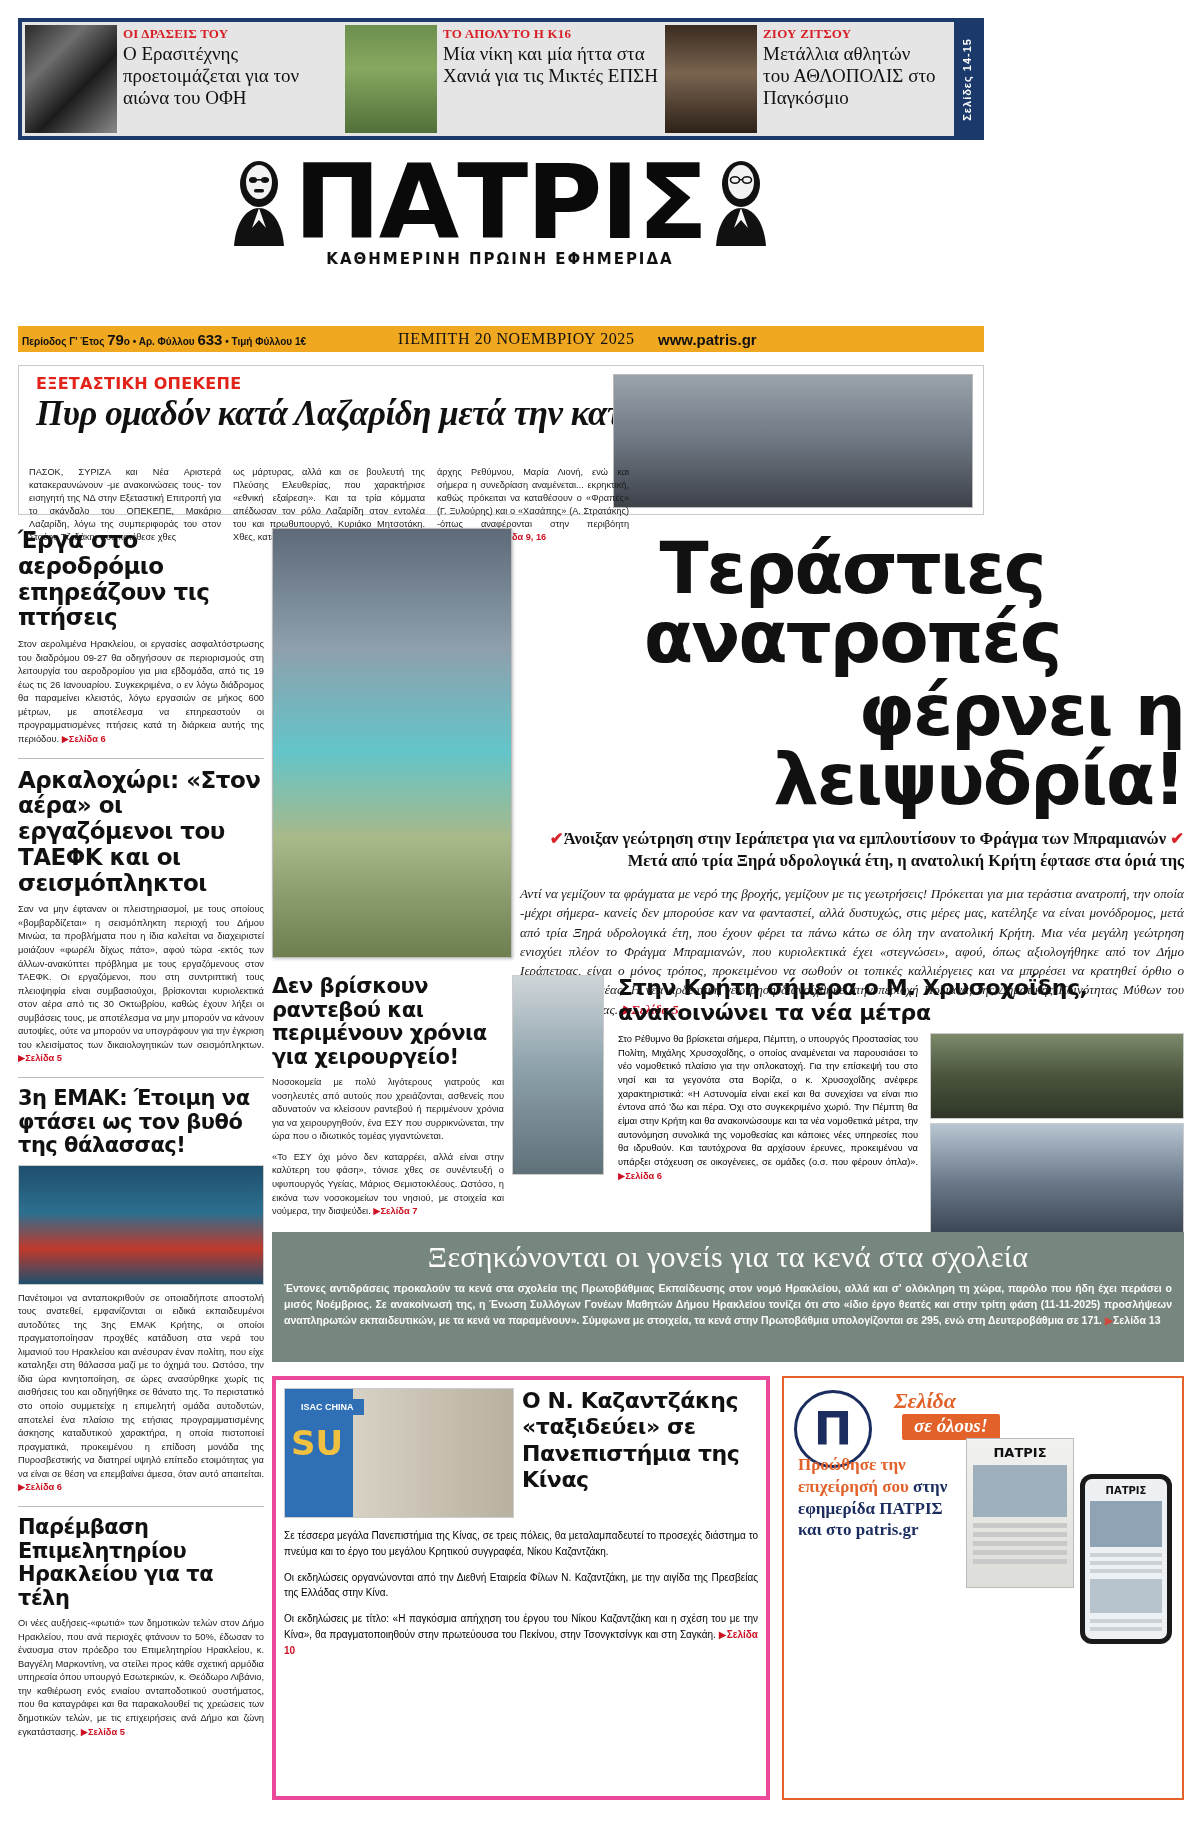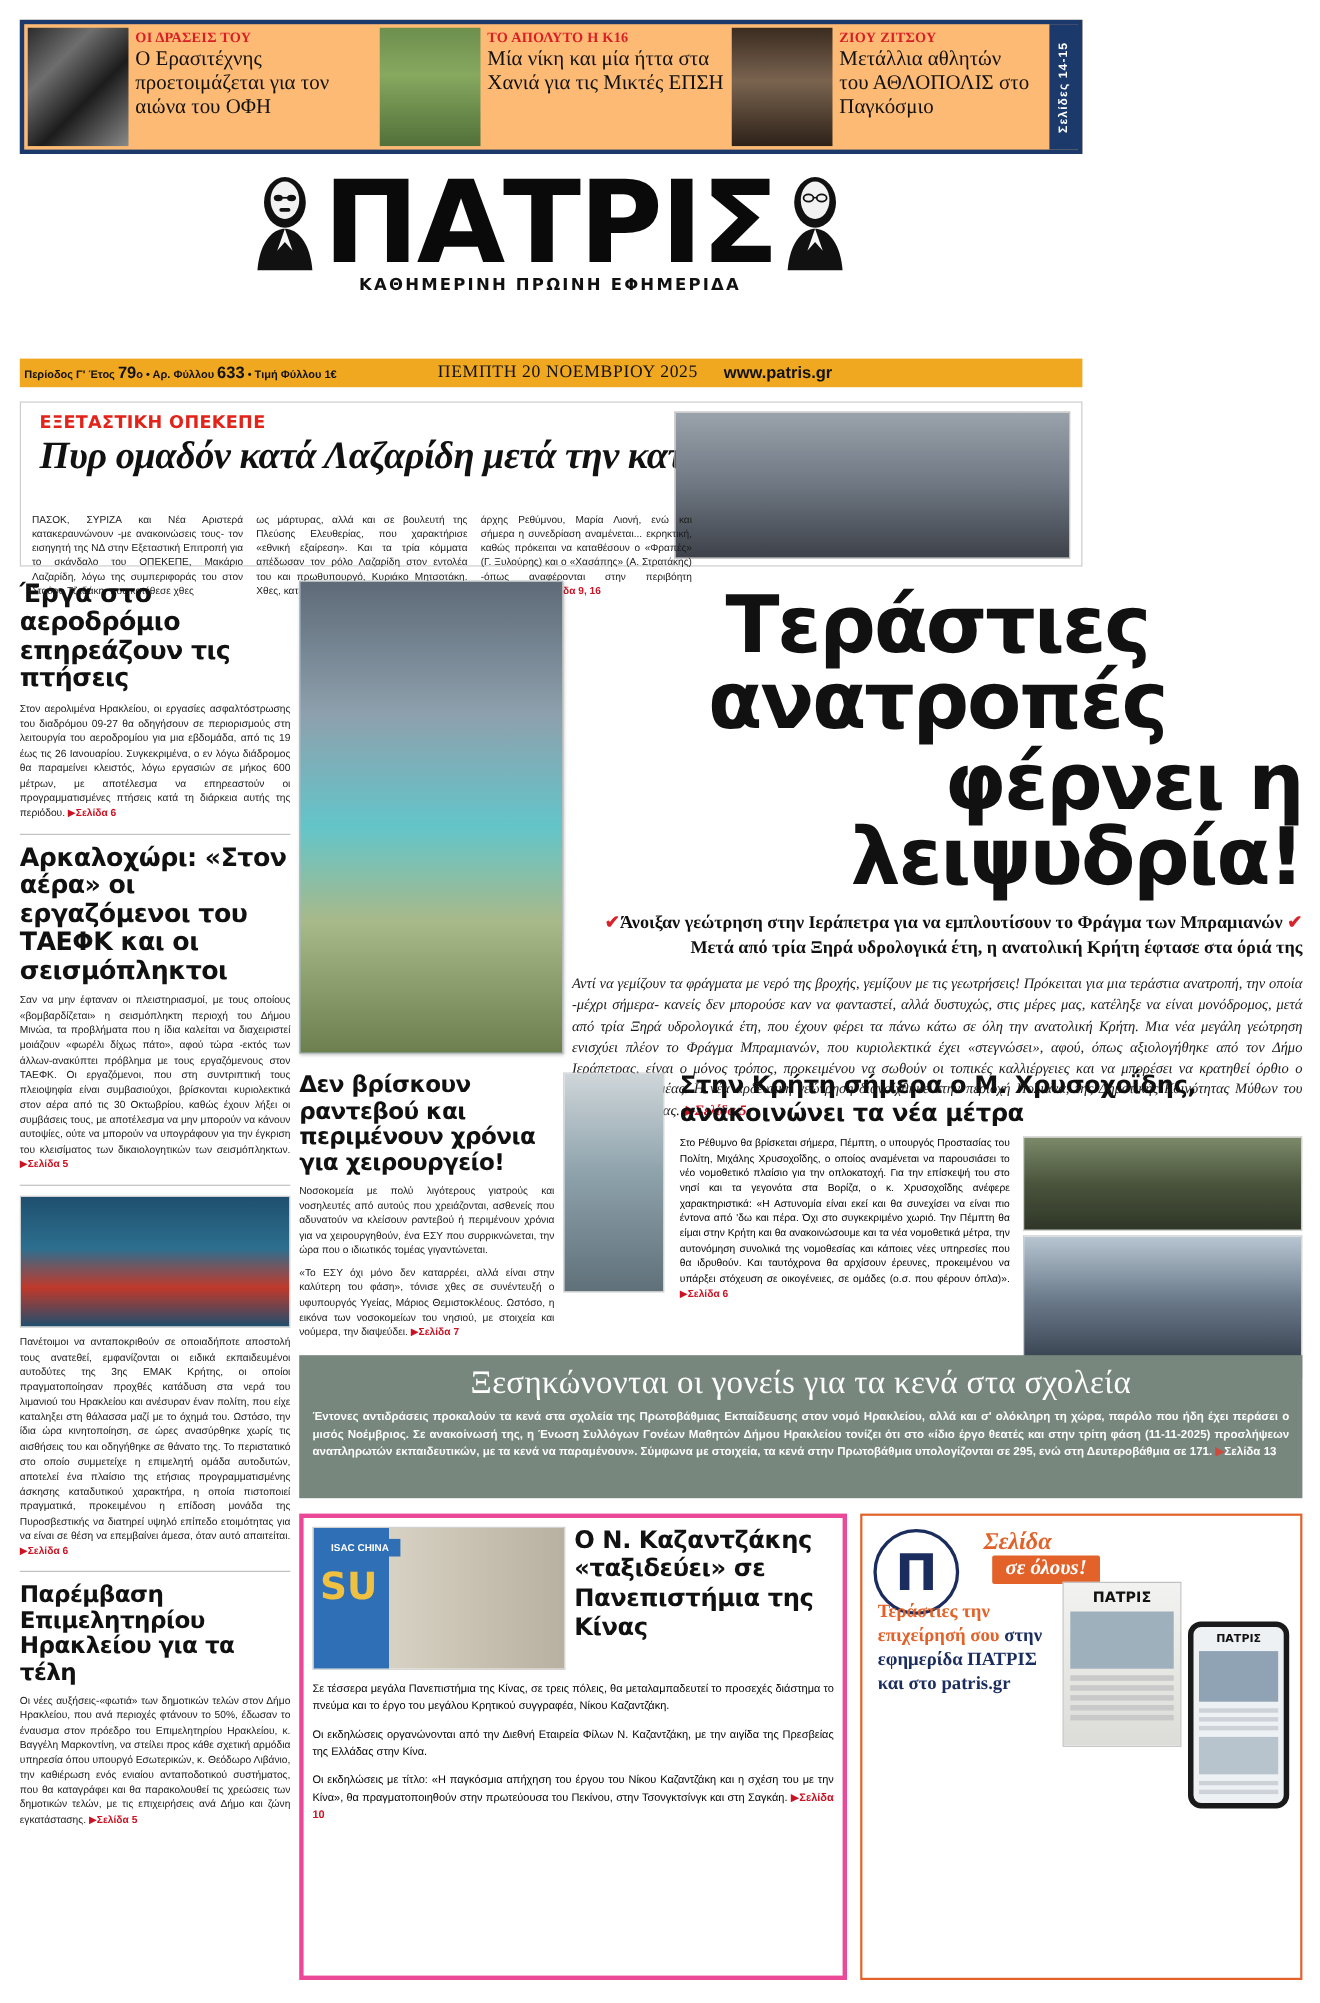--- a/index.html
+++ b/index.html
@@ -8,21 +8,21 @@
     background: #ffffff;
     font-family: "Liberation Sans", sans-serif;
     overflow: hidden;
     position: relative;
   }
   .page { width:1200px; height:1821px; position:relative; background:#fff; }
 
   
   .topstrip {
     position:absolute; left:18px; top:18px; width:966px; height:122px;
-    background:#fdba74; border:4px solid #1b3a6b;
+    background:#e5e5e5; border:4px solid #1b3a6b;
   }
   .topstrip-inner { display:flex; height:100%; padding:3px; gap:4px; }
   .ts-cell { display:flex; gap:6px; flex:1; min-width:0; }
   .ts-img { width:92px; height:100%; background:#555; overflow:hidden; position:relative; flex:0 0 92px; }
   .ts-text { flex:1; min-width:0; display:flex; flex-direction:column; justify-content:flex-start; padding-top:1px;}
   .ts-kicker { color:#d81f26; font-size:13px; font-weight:700; letter-spacing:.2px; margin-bottom:1px; font-family:"Liberation Serif", serif;}
   .ts-head { font-family:"Liberation Serif", serif; font-size:19px; line-height:1.17; color:#111; font-weight:400; }
   .ts-side {
     position:absolute; right:0; top:0; width:26px; height:100%;
     background:#1b3a6b; color:#fff; display:flex; align-items:center; justify-content:center;
@@ -327,20 +327,21 @@
       <div class="art-h">Αρκαλοχώρι: «Στον αέρα» οι εργαζόμενοι του ΤΑΕΦΚ και οι σεισμόπληκτοι</div>
       <div class="art-b">
         <span>Σαν να μην έφταναν οι πλειστηριασμοί, με τους οποίους «βομβαρδίζεται» η σεισμόπληκτη περιοχή του Δήμου Μινώα, τα προβλήματα που η ίδια καλείται να διαχειριστεί μοιάζουν «φωρέλι δίχως πάτο», αφού τώρα -εκτός των άλλων-ανακύπτει πρόβλημα με τους εργαζόμενους στον ΤΑΕΦΚ. Οι εργαζόμενοι, που στη συντριπτική τους πλειοψηφία είναι συμβασιούχοι, βρίσκονται κυριολεκτικά στον αέρα από τις 30 Οκτωβρίου, καθώς έχουν λήξει οι συμβάσεις τους, με αποτέλεσμα να μην μπορούν να κάνουν αυτοψίες, ούτε να μπορούν να υπογράφουν για την έγκριση του κλεισίματος των δικαιολογητικών των σεισμόπληκτων.</span>
         <span class="tri">▶</span><span class="redpage">Σελίδα 5</span>
       </div>
     </div>
 
     <div class="hr"></div>
 
     <div>
+      <div class="art-h small">3η ΕΜΑΚ: Έτοιμη να φτάσει ως τον βυθό της θάλασσας!</div>
       <div class="photo-box" style="height:120px; margin-top:7px;">
           <div class="ph g-boat"></div>
         </div>
       <div class="art-b">
         <span>Πανέτοιμοι να ανταποκριθούν σε οποιαδήποτε αποστολή τους ανατεθεί, εμφανίζονται οι ειδικά εκπαιδευμένοι αυτοδύτες της 3ης ΕΜΑΚ Κρήτης, οι οποίοι πραγματοποίησαν προχθές κατάδυση στα νερά του λιμανιού του Ηρακλείου και ανέσυραν έναν πολίτη, που είχε καταληξει στη θάλασσα μαζί με το όχημά του. Ωστόσο, την ίδια ώρα κινητοποίηση, σε ώρες ανασύρθηκε χωρίς τις αισθήσεις του και οδηγήθηκε σε θάνατο της. Το περιστατικό στο οποίο συμμετείχε η επιμελητή ομάδα αυτοδυτών, αποτελεί ένα πλαίσιο της ετήσιας προγραμματισμένης άσκησης καταδυτικού χαρακτήρα, η οποία πιστοποιεί πραγματικά, προκειμένου η επίδοση μονάδα της Πυροσβεστικής να διατηρεί υψηλό επίπεδο ετοιμότητας για να είναι σε θέση να επεμβαίνει άμεσα, όταν αυτό απαιτείται.</span>
         <span class="tri">▶</span><span class="redpage">Σελίδα 6</span>
       </div>
     </div>
 
     <div class="hr"></div>
@@ -425,21 +426,21 @@
       <span>Οι εκδηλώσεις με τίτλο: «Η παγκόσμια απήχηση του έργου του Νίκου Καζαντζάκη και η σχέση του με την Κίνα», θα πραγματοποιηθούν στην πρωτεύουσα του Πεκίνου, στην Τσονγκτσίνγκ και στη Σαγκάη.</span>
       <span class="tri">▶</span><span class="redpage">Σελίδα 10</span>
     </div>
   </div>
 
   <div class="adbox">
     <div class="ad-pi">Π</div>
     <div class="ad-ftase">Σελίδα</div>
     <div class="ad-seolous">σε όλουs!</div>
     <div class="ad-copy">
-      <span class="or">Τεράστιες</span>
+      <span class="or">Προώθησε</span>
       <span class="or">την επιχείρησή σου</span>
       <span>στην εφημερίδα</span>
       <span>ΠΑΤΡΙΣ</span>
       <span>και</span>
       <span>στο patris.gr</span>
     </div>
     <div class="ad-paper">
       <div class="ph g-paper" style="position:relative;">
         <div style="position:absolute;left:0;right:0;top:6px;text-align:center;font-size:13px;font-weight:700;color:#111;font-family:'DejaVu Sans',sans-serif;">ΠΑΤΡΙΣ</div>
         <div style="position:absolute;left:6px;right:6px;top:26px;height:52px;background:#9fb0bd;"></div>

